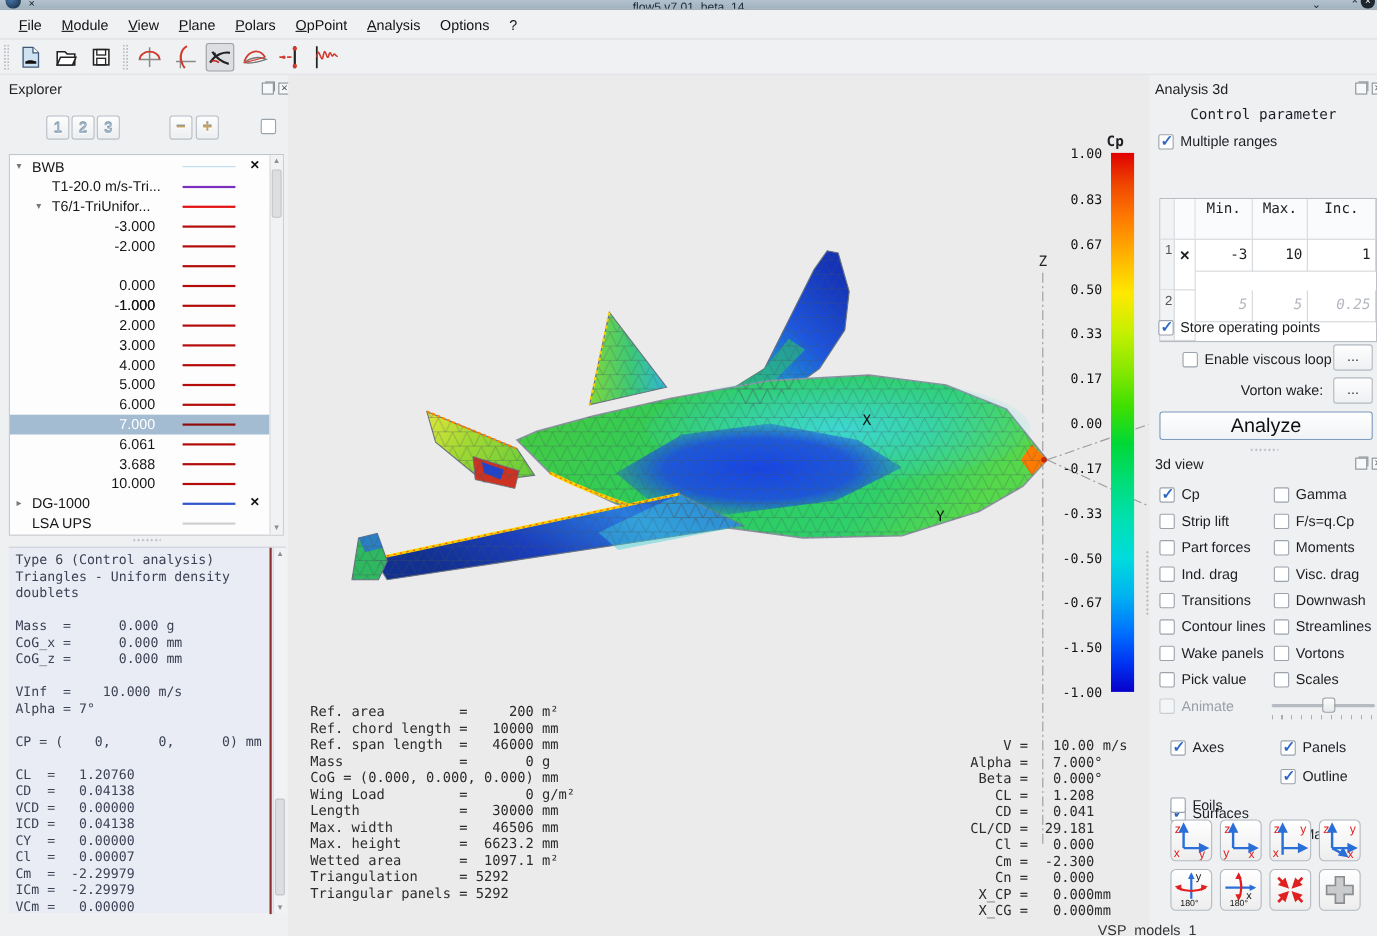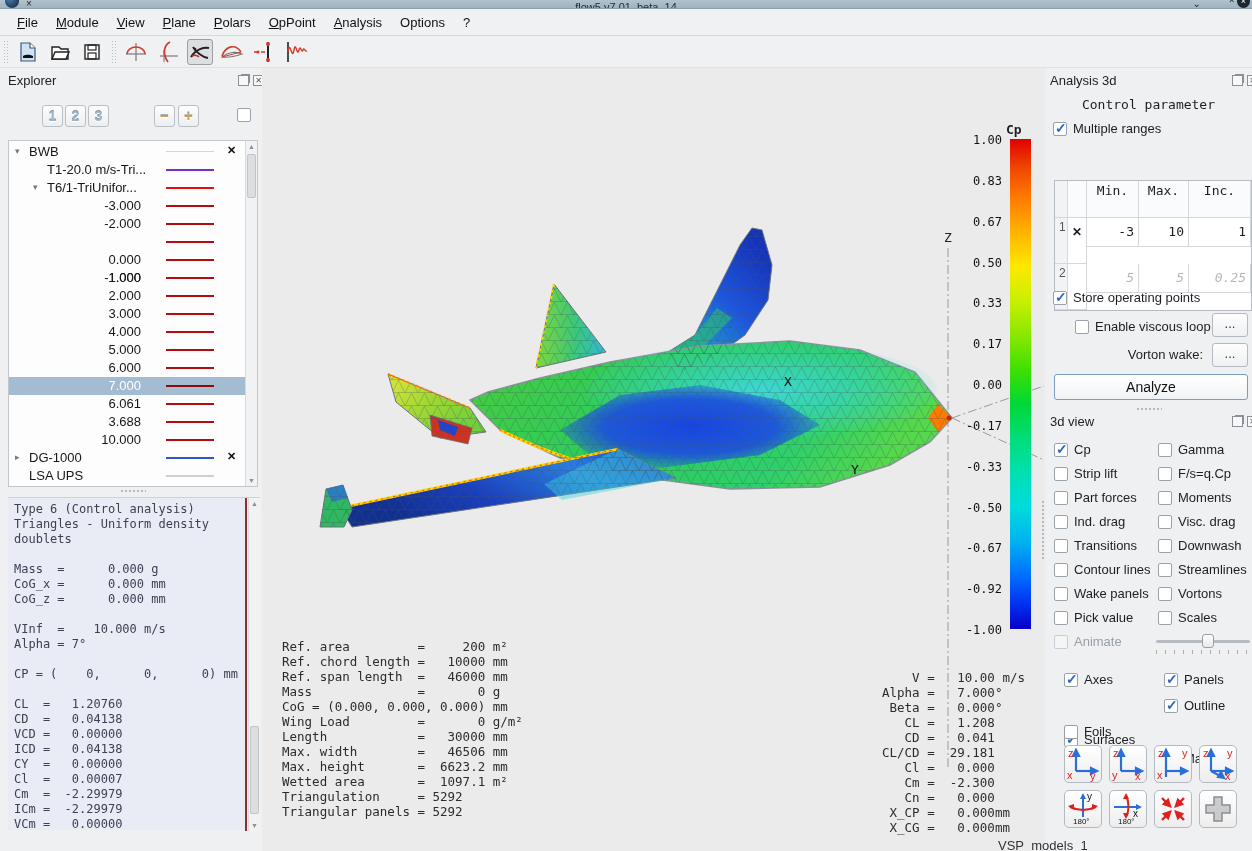--- a/index.html
+++ b/index.html
@@ -64,21 +64,21 @@
   .cbrow span.lbl { margin-left:6px; }
   .cbrow.dis { color:#9aa0a8; }
   #param-table { left:1054px; top:145px; width:198px; height:131px; background:#fff; border:1px solid #b8bcc2; display:grid; grid-template-columns:13px 19px 52px 50px 62px; grid-auto-rows:minmax(20px,auto); font-family:"DejaVu Sans Mono", monospace; font-size:13px;margin-top:35px;}
   #param-table .c { border-right:1px solid #d4d7db; border-bottom:1px solid #d4d7db; padding:2px 4px; }
   #param-table .hd { text-align:center; background:#fafbfc; }
   #param-table .rn { background:#f2f3f5; color:#555; font-family:"Liberation Sans",sans-serif; font-size:12px; text-align:center;}
   #param-table .v { text-align:right; height:29px; line-height:24px;}
   #param-table .ghost { color:#b4b8be; font-style:italic; }
   #param-table .xc { text-align:center; font-family:"Liberation Sans",sans-serif; font-weight:bold; font-size:12px; line-height:24px;}
   .dots-btn { position:absolute; width:36px; height:24px; border:1px solid #b3bac1; border-radius:3px; background:linear-gradient(#fefefe,#eef0f2); text-align:center; line-height:20px; color:#333;}
-  #analyze-btn { left:1054px; top:374px; width:194px; height:26px; border:1px solid #7d9cc0; border-radius:3px; background:linear-gradient(#ffffff,#f0f3f6); font-size:14px; text-align:center; line-height:24px; color:#111;}
+  #analyze-btn { left:1054px; top:374px; width:194px; height:26px; border:1px solid #7d9cc0; border-radius:3px; background:linear-gradient(#ffffff,#f0f3f6); font-size:18px; text-align:center; line-height:24px; color:#111;}
   .btn3d { position:absolute; width:38px; height:38px; border:1px solid #b3bac1; border-radius:5px; background:linear-gradient(#ffffff,#ededee);}
   .hgrip { position:absolute; background-image:radial-gradient(#b5bac0 1px, transparent 1px); background-size:4px 4px;}
   #anim-slider { position:absolute; left:1156px; top:634px; width:94px; height:14px;}
   #anim-track { position:absolute; left:0; top:6px; width:94px; height:3px; background:#b6bbc1; border-radius:2px;}
   #anim-handle { position:absolute; left:46px; top:0; width:12px; height:14px; background:linear-gradient(#fcfcfc,#e8e9eb); border:1px solid #9aa0a6; border-radius:3px;}
   #anim-ticks { position:absolute; left:1156px; top:650px; width:94px; height:4px;
     background-image:repeating-linear-gradient(to right,#a8adb3 0 1px, transparent 1px 9px);}
 </style>
 </head>
 <body>
@@ -418,21 +418,21 @@
     <div class="cp-tick abs" style="left: 946px; top: 173.833px;">0.83</div>
     <div class="cp-tick abs" style="left: 946px; top: 214.667px;">0.67</div>
     <div class="cp-tick abs" style="left: 946px; top: 255.5px;">0.50</div>
     <div class="cp-tick abs" style="left: 946px; top: 296.333px;">0.33</div>
     <div class="cp-tick abs" style="left: 946px; top: 337.167px;">0.17</div>
     <div class="cp-tick abs" style="left: 946px; top: 378px;">0.00</div>
     <div class="cp-tick abs" style="left: 946px; top: 418.833px;">-0.17</div>
     <div class="cp-tick abs" style="left: 946px; top: 459.667px;">-0.33</div>
     <div class="cp-tick abs" style="left: 946px; top: 500.5px;">-0.50</div>
     <div class="cp-tick abs" style="left: 946px; top: 541.333px;">-0.67</div>
-    <div class="cp-tick abs" style="left: 946px; top: 582.167px;">-0.92</div>
+    <div class="cp-tick abs" style="left: 946px; top: 582.167px;">-1.50</div>
     <div class="cp-tick abs" style="left: 946px; top: 623px;">-1.00</div>
   </div>
 
 
 <pre id="ref-info" class="abs mono">Ref. area         =     200 m²
 Ref. chord length =   10000 mm
 Ref. span length  =   46000 mm
 Mass              =       0 g
 CoG = (0.000, 0.000, 0.000) mm
 Wing Load         =       0 g/m²

